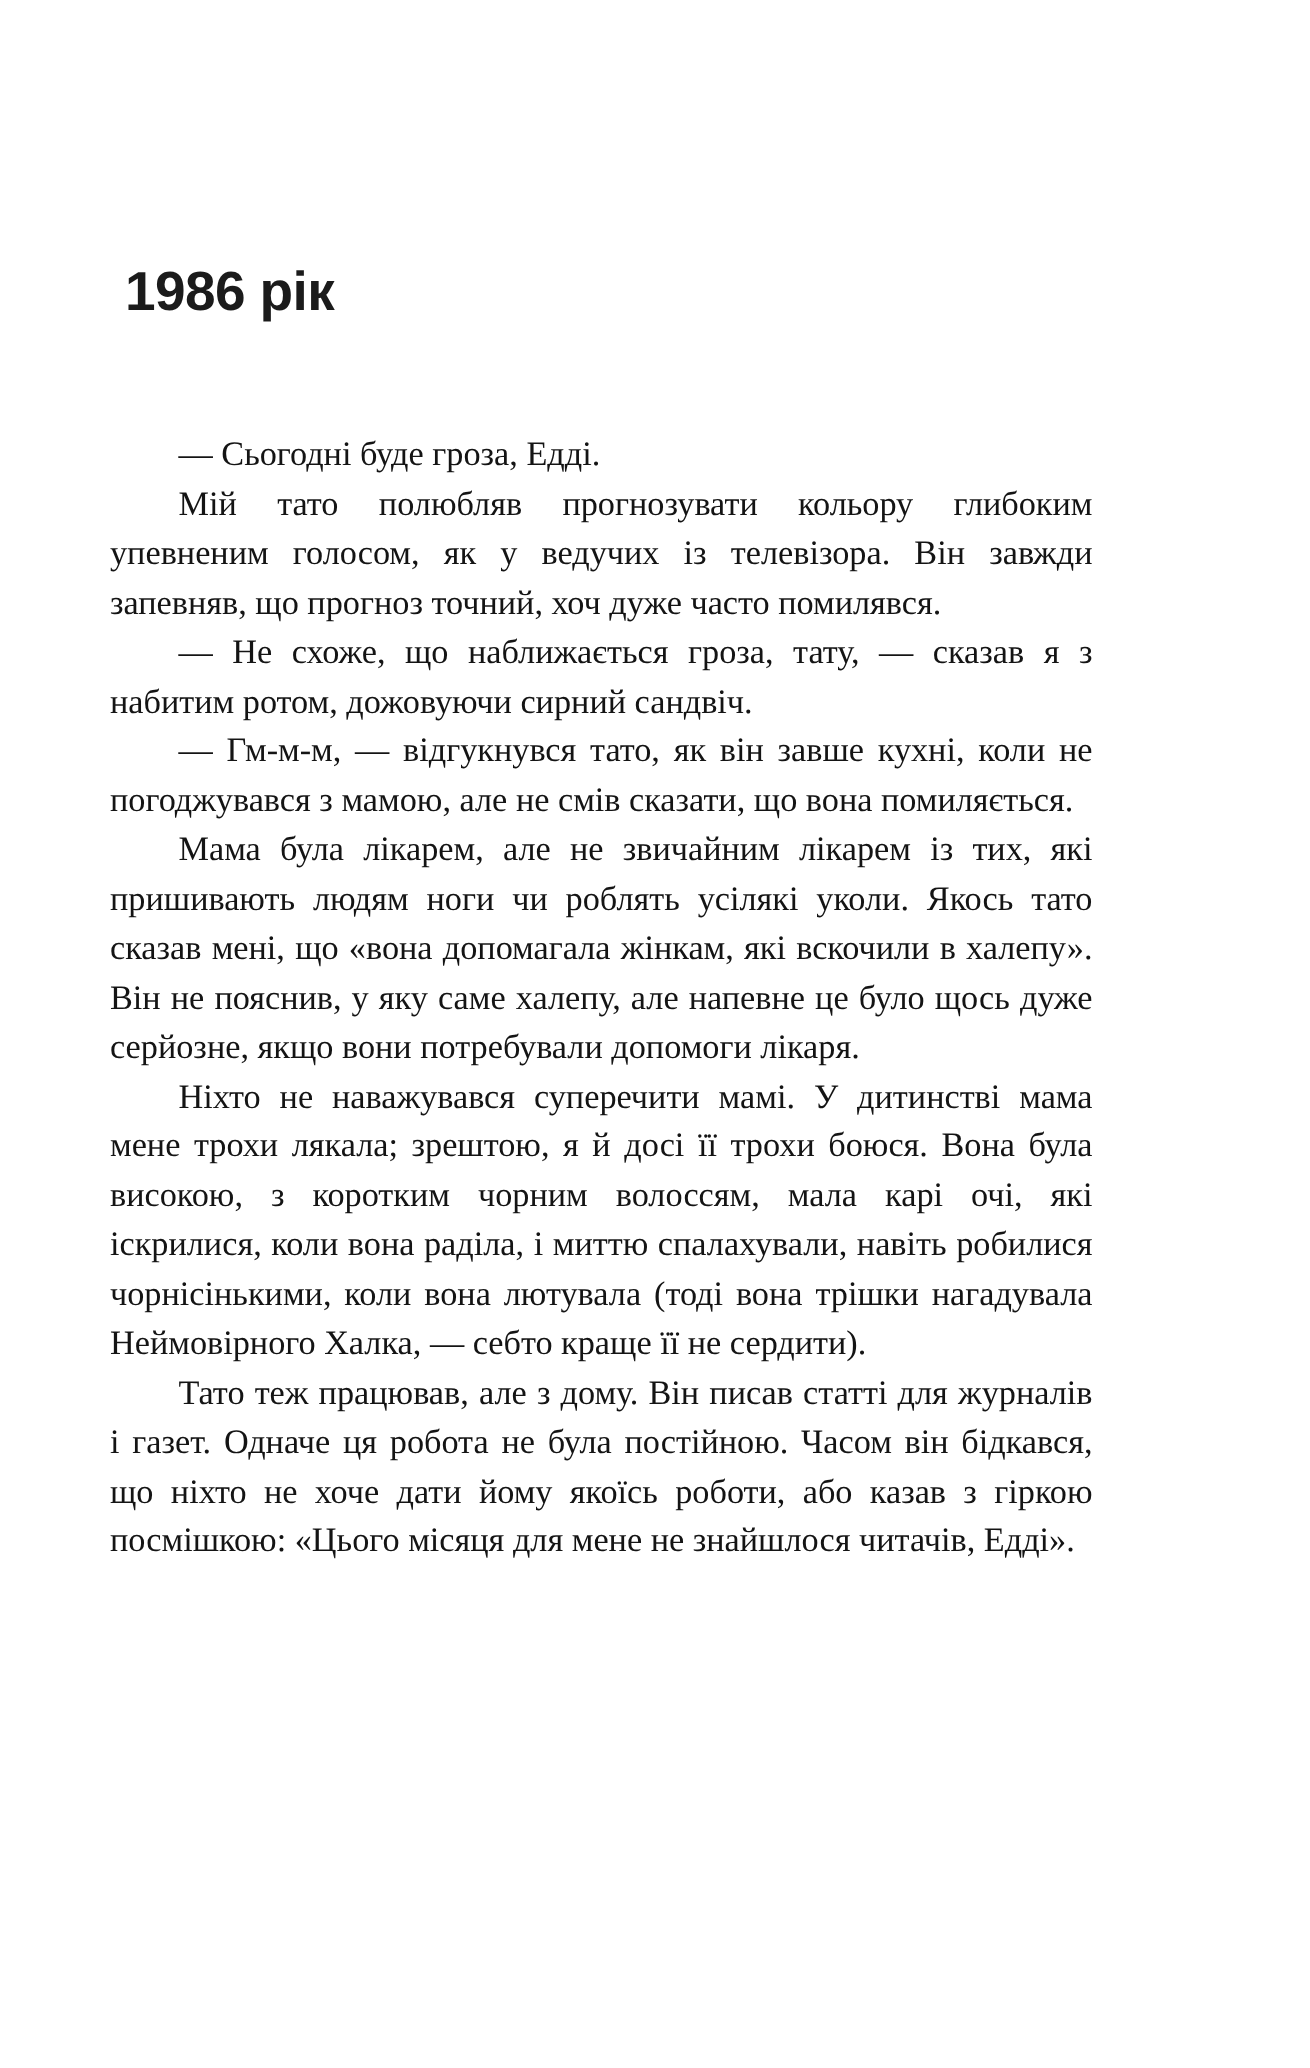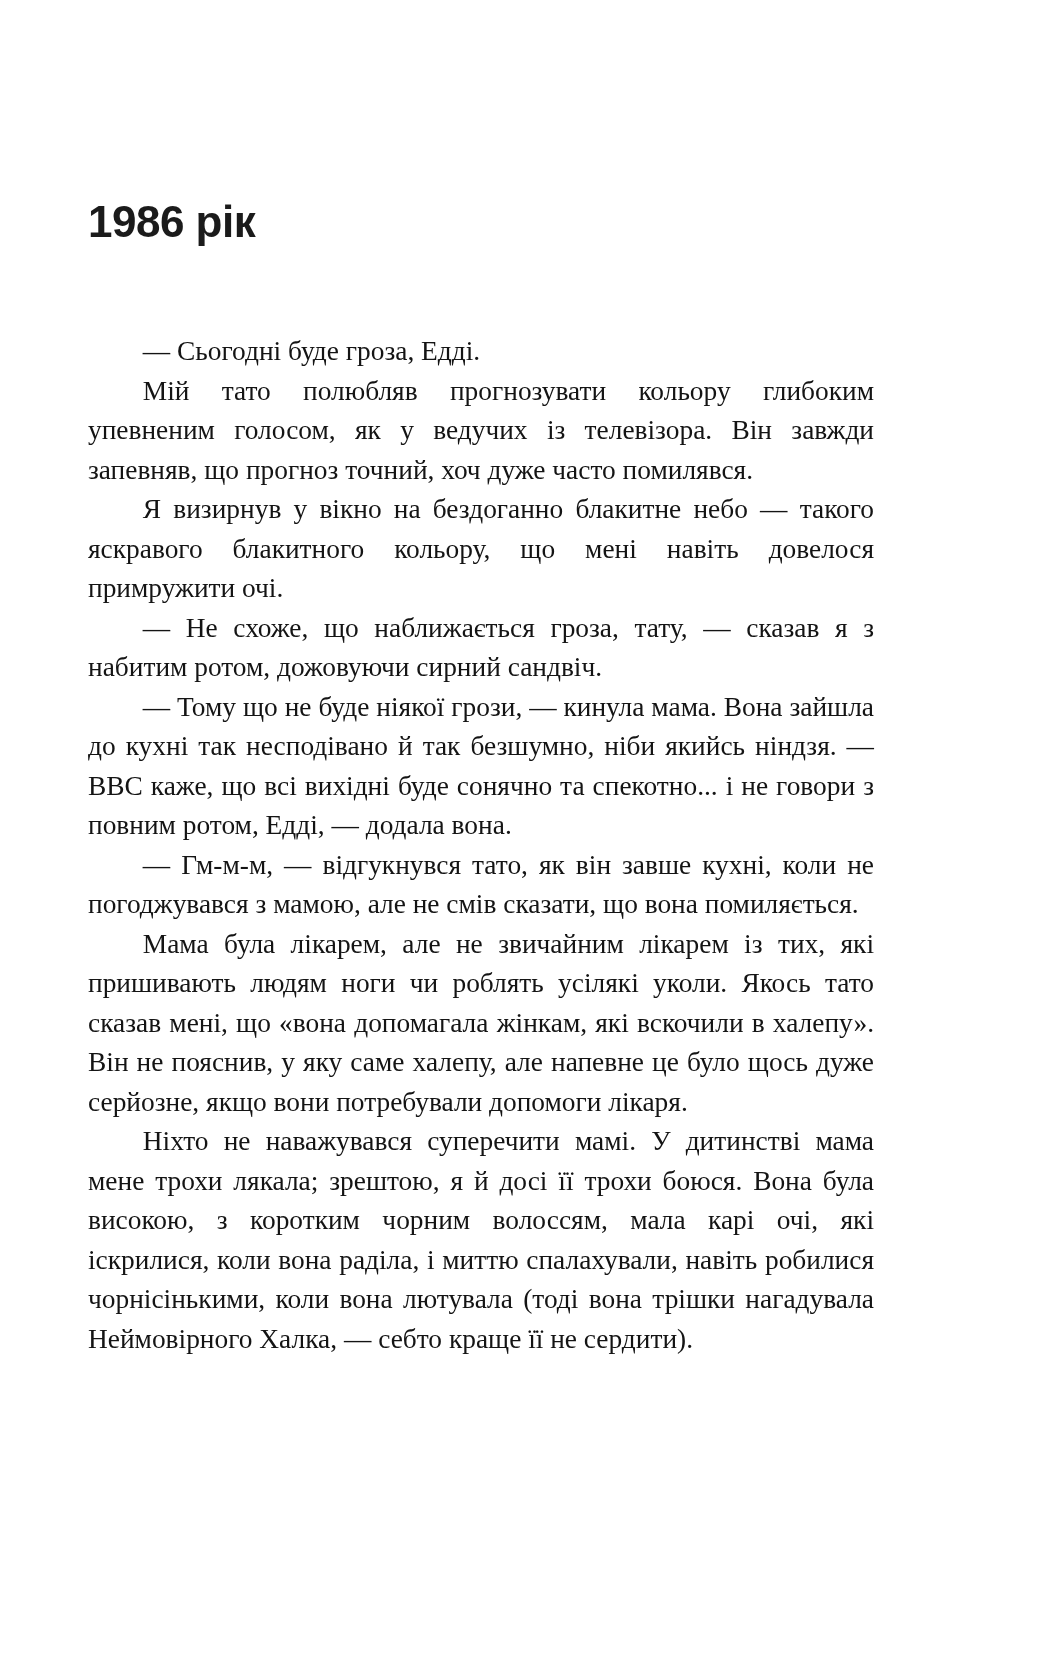--- a/index.html
+++ b/index.html
@@ -26,21 +26,21 @@
     width: 786px;
   }
 
   .chapter-title {
     font-family: "Liberation Sans", sans-serif;
     font-weight: bold;
     font-size: 44px;
     line-height: 1;
     letter-spacing: -0.5px;
     color: #1b1b1b;
-    margin: 0;
+    margin: 12px;
     padding-top: 200px;
   }
 
   .body-text {
     margin-top: 88px;
     font-family: "Liberation Serif", serif;
     font-size: 27.4px;
     line-height: 39.5px;
     color: #141414;
     text-align: justify;
@@ -58,22 +58,21 @@
 <body>
 
 <div class="page">
   <div class="page-body">
 
     <h1 class="chapter-title">1986 рік</h1>
 
     <div class="body-text">
       <p>— Сьогодні буде гроза, Едді.</p>
       <p>Мій тато полюбляв прогнозувати кольору глибоким упевненим голосом, як у ведучих із телевізора. Він завжди запевняв, що прогноз точний, хоч дуже часто помилявся.</p>
-      <p>Я визирнув у вікно на бездоганно блакитне небо — такого яскравого блакитного кольору, що мені навіть довелося примружити очі.</p>
       <p>— Не схоже, що наближається гроза, тату, — сказав я з набитим ротом, дожовуючи сирний сандвіч.</p>
-      <p>— Тому що не буде ніякої грози, — кинула мама. Вона зайшла до кухні так несподівано й так безшумно, ніби якийсь ніндзя. — BBC каже, що всі вихідні буде сонячно та спекотно... і не говори з повним ротом, Едді, — додала вона.</p>
       <p>— Гм-м-м, — відгукнувся тато, як він завше кухні, коли не погоджувався з мамою, але не смів сказати, що вона помиляється.</p>
       <p>Мама була лікарем, але не звичайним лікарем із тих, які пришивають людям ноги чи роблять усілякі уколи. Якось тато сказав мені, що «вона допомагала жінкам, які вскочили в халепу». Він не пояснив, у яку саме халепу, але напевне це було щось дуже серйозне, якщо вони потребували допомоги лікаря.</p>
       <p>Ніхто не наважувався суперечити мамі. У дитинстві мама мене трохи лякала; зрештою, я й досі її трохи боюся. Вона була високою, з коротким чорним волоссям, мала карі очі, які іскрилися, коли вона раділа, і миттю спалахували, навіть робилися чорнісінькими, коли вона лютувала (тоді вона трішки нагадувала Неймовірного Халка, — себто краще її не сердити).</p>
+      <p>Тато теж працював, але з дому. Він писав статті для журналів і газет. Одначе ця робота не була постійною. Часом він бідкався, що ніхто не хоче дати йому якоїсь роботи, або казав з гіркою посмішкою: «Цього місяця для мене не знайшлося читачів, Едді».</p>
     </div>
 
   </div>
 </div>
 
 </body></html>

